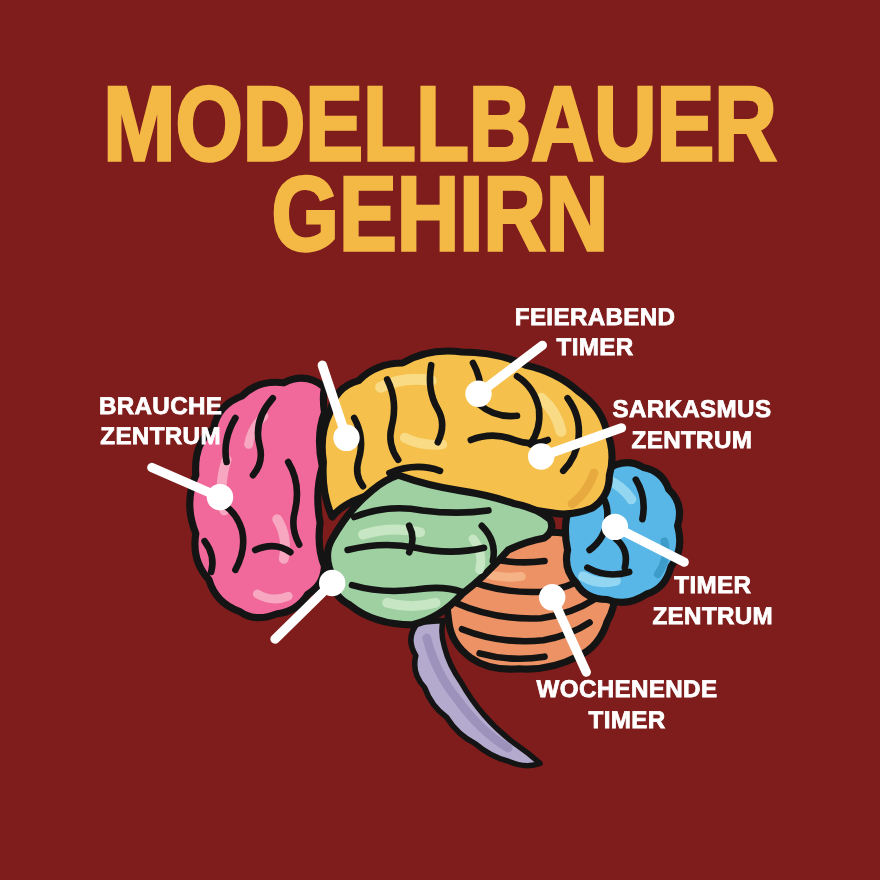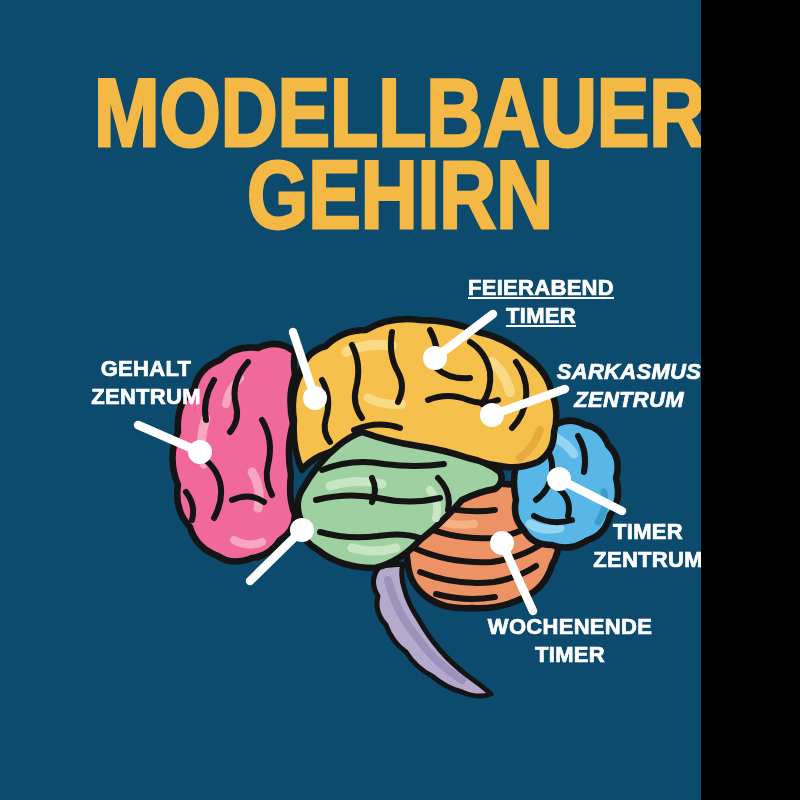--- a/index.html
+++ b/index.html
@@ -1,35 +1,35 @@
 <!DOCTYPE html>
 <html><head>
 <meta charset="utf-8">
 <style>
   html,body{margin:0;padding:0;background:#000;}
   .stage{
-    position:relative;width:701px;height:800px;background:#0c4a6e;
+    position:relative;width:800px;height:800px;background:#7f1d1d;
     overflow:hidden;font-family:"Liberation Sans","DejaVu Sans",sans-serif;
   }
   .title{
     position:absolute;left:0;top:72px;width:800px;text-align:center;
     color:#F4B945;font-weight:bold;font-size:96px;line-height:82px;
     letter-spacing:0px;-webkit-text-stroke:3px #F4B945;
   }
   .title .tline{display:block;transform:scaleX(0.82);transform-origin:50% 50%;}
   .brain-svg{position:absolute;left:0;top:0;width:800px;height:800px;}
   .label{
     position:absolute;width:220px;text-align:center;color:#FFFFFF;
     font-weight:bold;font-size:22px;line-height:28px;letter-spacing:0.3px;
     -webkit-text-stroke:0.7px #FFFFFF;white-space:nowrap;
   }
   .lbl-ich{left:175px;top:261px;}
-  .lbl-feierabend{left:431px;top:274px;text-decoration:underline;}
+  .lbl-feierabend{left:431px;top:274px;}
   .lbl-gehalt{left:36px;top:355px;}
-  .lbl-sarkasmus{left:519px;top:358px;font-style:italic;}
+  .lbl-sarkasmus{left:519px;top:358px;}
   .lbl-fluch{left:538px;top:518px;}
   .lbl-koffein{left:127px;top:596px;}
   .lbl-wochenende{left:460px;top:613px;text-align:center;}
 </style>
 </head>
 <body>
 
 <div class="stage">
 
   <div class="title">
@@ -137,21 +137,21 @@
     </g>
   </svg>
 
   <div class="label lbl-ich">
   </div>
   <div class="label lbl-feierabend">
     <div>FEIERABEND</div>
     <div>TIMER</div>
   </div>
   <div class="label lbl-gehalt">
-    <div>GEHALT</div>
+    <div>BRAUCHE</div>
     <div>ZENTRUM</div>
   </div>
   <div class="label lbl-sarkasmus">
     <div>SARKASMUS</div>
     <div>ZENTRUM</div>
   </div>
   <div class="label lbl-fluch">
     <div>TIMER</div>
     <div>ZENTRUM</div>
   </div>

